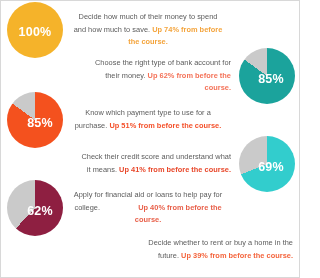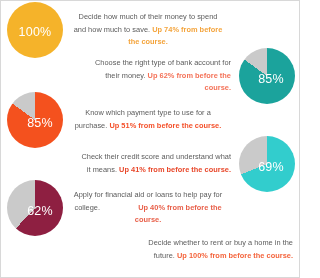--- a/index.html
+++ b/index.html
@@ -36,20 +36,21 @@
   .chart {
     position: relative;
     width: 56px;
     height: 56px;
     border-radius: 50%;
     flex: 0 0 56px;
     background: #cccccc;
     display: flex;
     align-items: center;
     justify-content: center;
+    font-weight: bold;
   }
   .chart .pct {
     position: relative;
     z-index: 3;
     font-size: 12.5px;
     color: #ffffff;
     letter-spacing: 0.2px;
     line-height: 1;
   }
   .row.left .chart { margin-left: 6px; }
@@ -114,17 +115,17 @@
     <div class="chart" style="background: conic-gradient(rgb(142, 31, 65) 0deg, rgb(142, 31, 65) 223.2deg, rgb(202, 202, 202) 223.2deg, rgb(202, 202, 202) 360deg);">
       <span class="pct">62%</span>
     </div>
     <div class="txt">
       <span>Apply for financial aid or loans to help pay for college. </span><span class="hl" style="color: rgb(232, 96, 74); padding-left: 36px;">Up 40% from before the course.</span>
     </div>
   </div>
 
   <div class="row right" style="top:218px;">
     <div class="txt">
-      <span>Decide whether to rent or buy a home in the future. </span><span class="hl" style="color: rgb(244, 100, 60);">Up 100% from before the course.</span>
+      <span>Decide whether to rent or buy a home in the future. </span><span class="hl" style="color: rgb(244, 100, 60);">Up 39% from before the course.</span>
     </div>
   </div>
 
 </div>
 
 </body></html>

